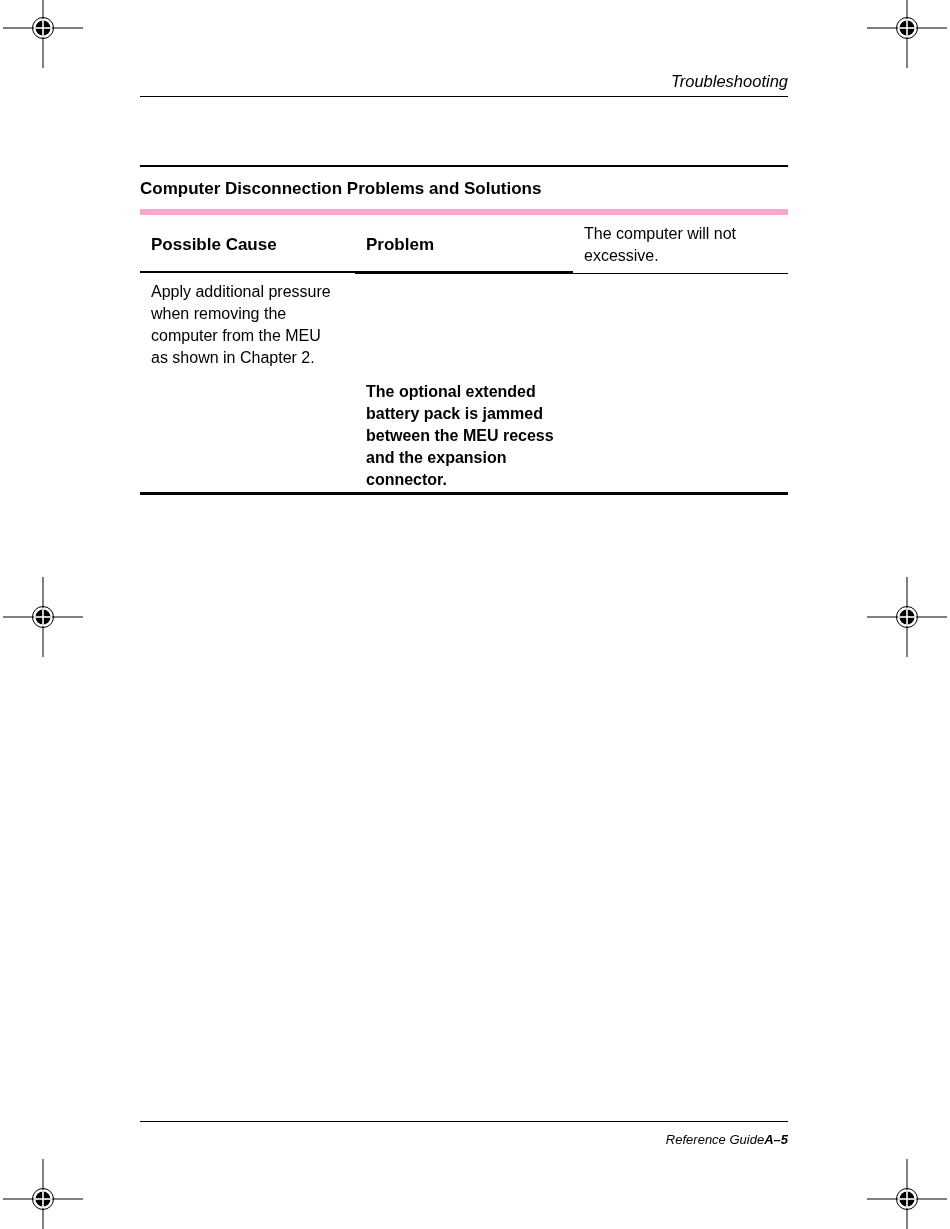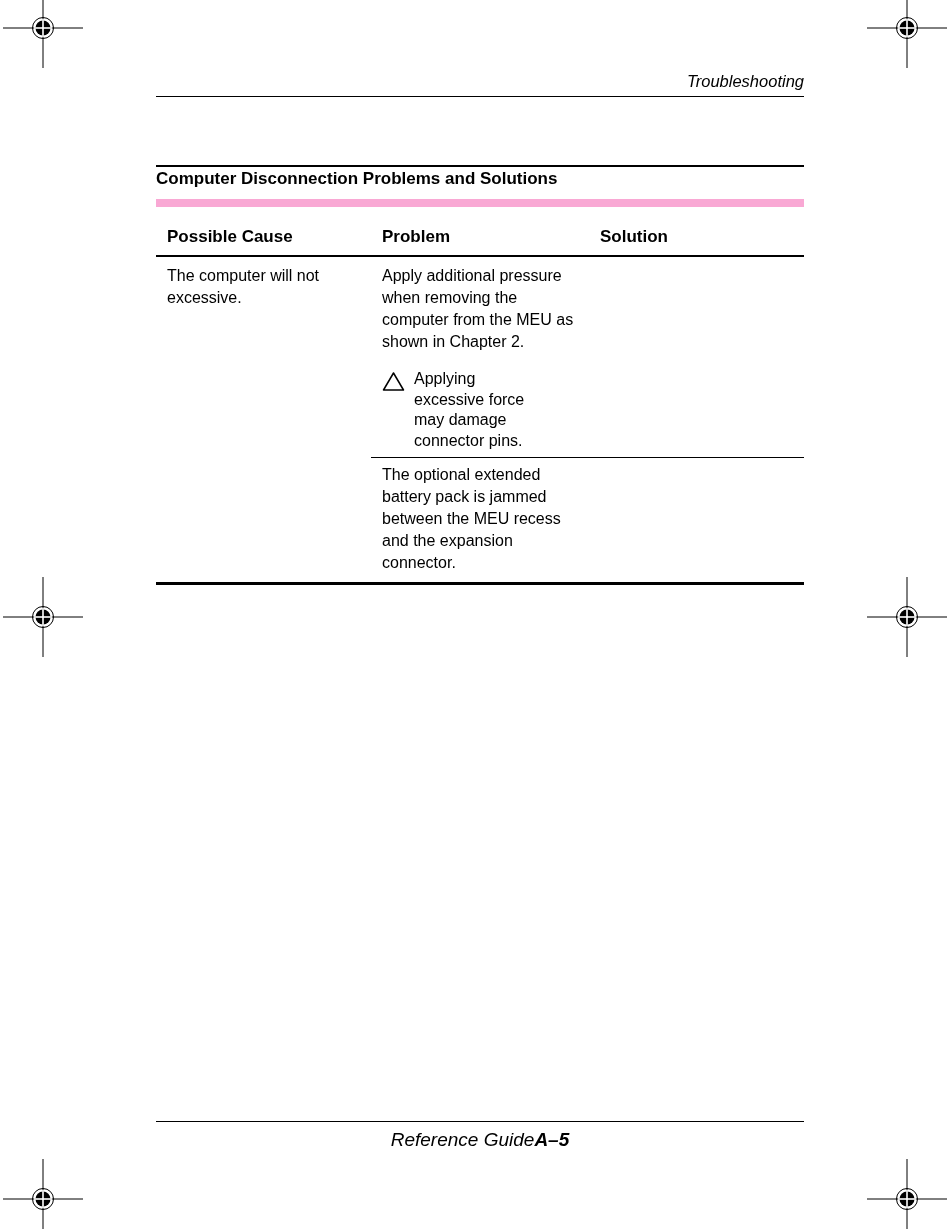--- a/index.html
+++ b/index.html
@@ -15,21 +15,21 @@
     height: 1229px;
     background: #ffffff;
     overflow: hidden;
   }
   .regmark {
     position: absolute;
     width: 80px;
     height: 80px;
     pointer-events: none;
   }
-  .content-col { position: absolute; left: 156px; width: 648px; }
+  .content-col { position: absolute; left: 140px; width: 648px; }
 
   
   .doc-header {
     top: 70px;
     text-align: right;
     font-size: 16.5px;
     font-style: italic;
     line-height: 22px;
     border-bottom: 1px solid #000;
     padding-bottom: 4px;
@@ -38,40 +38,40 @@
   
   .trouble-table {
     top: 165px;
     border-top: 2px solid #000;
     border-bottom: 3px solid #000;
   }
   .table-title {
     font-size: 17px;
     font-weight: bold;
     line-height: 24px;
-    padding: 0 0 8px 0;
-    border-bottom: 8px solid #f9a8d4;
+    padding: 10px 0 8px 0;
+    border-bottom: 6px solid #f9a8d4;
   }
   .tgrid {
     display: grid;
     grid-template-columns: 215px 218px 215px;
   }
   .thead-cell {
     font-size: 17px;
     font-weight: bold;
     line-height: 24px;
     padding: 18px 10px 6px 11px;
     border-bottom: 2px solid #000;
   }
   .cell {
     font-size: 16px;
     line-height: 22px;
     padding: 8px 14px 6px 11px;
   }
-  .cell.row2 { padding-top: 6px; padding-bottom: 8px; }
+  .cell.row2 { padding-top: 6px; padding-bottom: 1px; font-weight: bold; }
   .subsep {
     grid-column: 2 / 4;
     border-top: 1px solid #000;
     height: 0;
   }
   .warning {
     display: flex;
     gap: 9px;
     margin-top: 16px;
     align-items: flex-start;
@@ -82,22 +82,22 @@
     font-size: 16px;
     line-height: 20.5px;
   }
 
   
   .doc-footer {
     top: 1121px;
     border-top: 1px solid #000;
     padding-top: 7px;
     display: flex;
-    justify-content: center;
-    font-size: 19px;
+    justify-content: flex-end;
+    font-size: 13px;
     line-height: 22px;
   }
   .footer-left { font-style: italic; }
   .footer-right { font-style: italic; font-weight: bold; }
 </style>
 </head>
 <body>
 
 <div class="page">
 
@@ -166,35 +166,26 @@
     <span>Troubleshooting</span>
   </div>
 
   <div class="content-col trouble-table">
     <div class="table-title">Computer Disconnection Problems and Solutions</div>
 
     <div class="tgrid">
 
       <div class="thead-cell">Possible Cause</div>
       <div class="thead-cell">Problem</div>
-      <div class="thead-cell">Solution</div>
 
       <div class="cell">
         <span>The computer will not excessive.</span>
       </div>
       <div class="cell">
         <span>Apply additional pressure when removing the computer from the MEU as shown in Chapter 2.</span>
-        <div class="warning">
-          <span class="warning-icon">
-            <svg width="23" height="21" viewBox="0 0 23 21">
-              <polygon points="11.5,2 21.5,19 1.5,19" fill="none" stroke="#000" stroke-width="1.5" stroke-linejoin="round"></polygon>
-            </svg>
-          </span>
-          <span class="warning-text">Applying excessive force may damage connector pins.</span>
-        </div>
       </div>
 
       <div class="subsep"></div>
 
       <div class="cell row2"></div>
       <div class="cell row2">
         <span>The optional extended battery pack is jammed between the MEU recess and the expansion connector.</span>
       </div>
     </div>
   </div>

